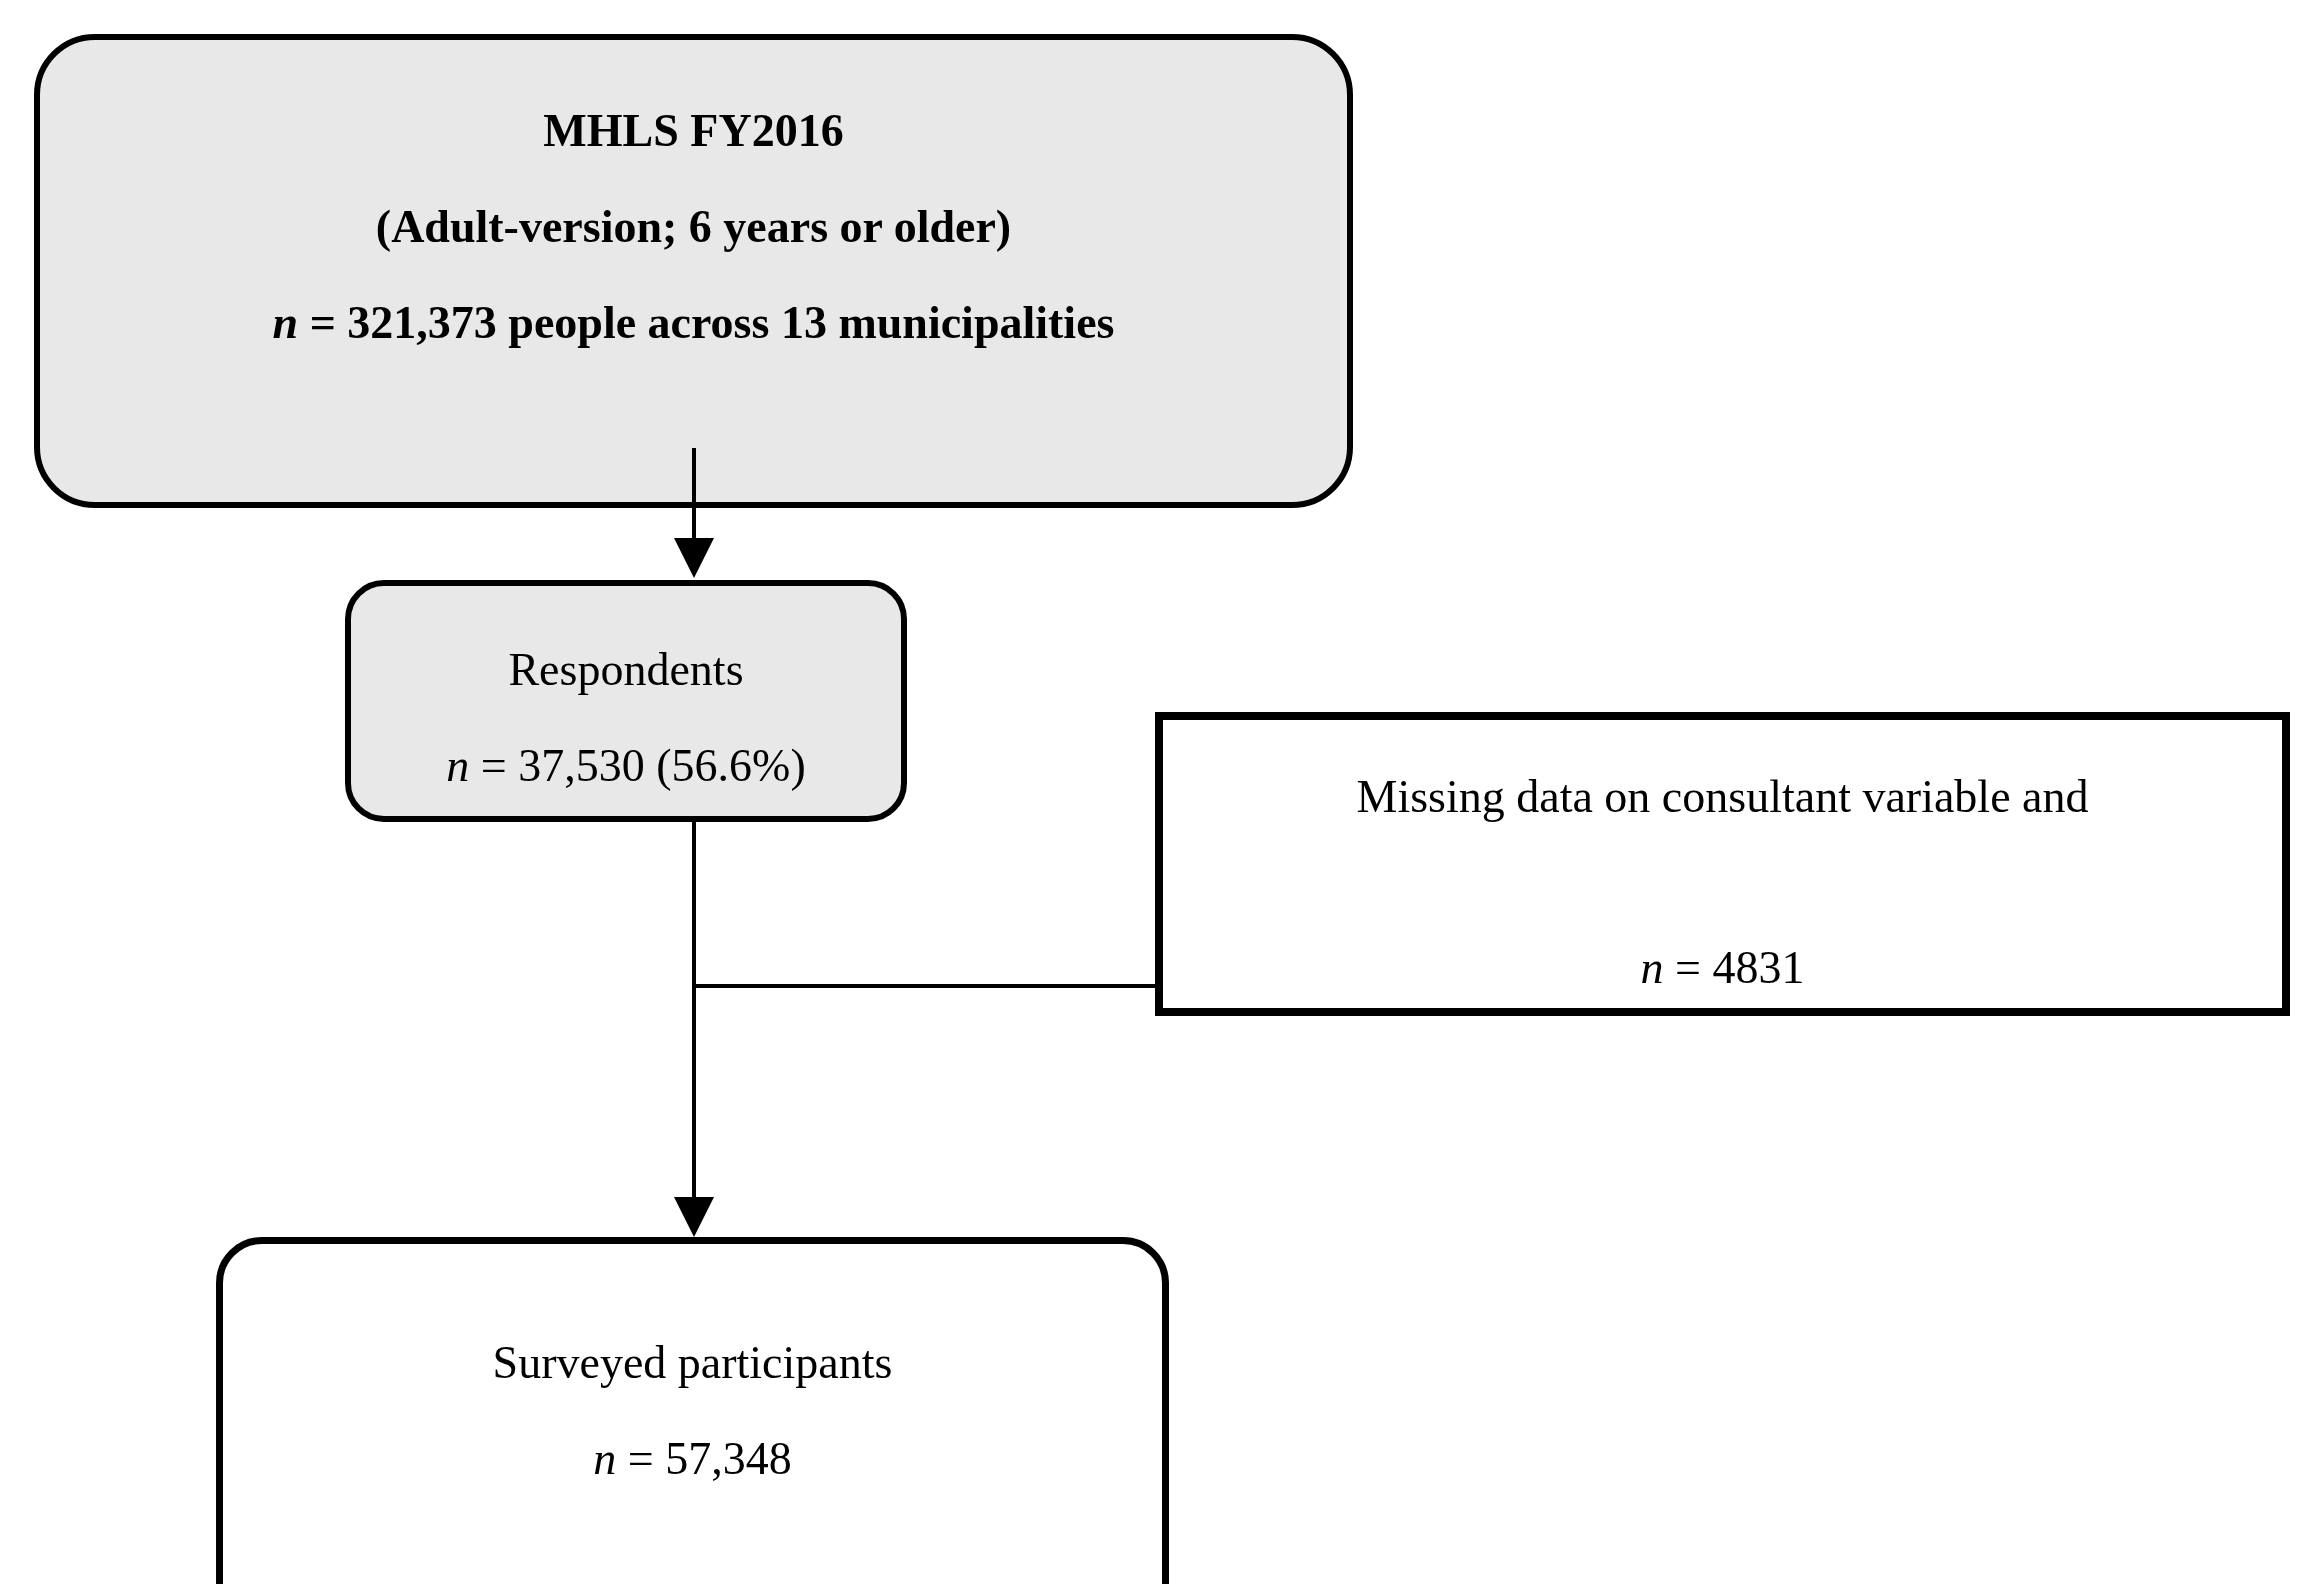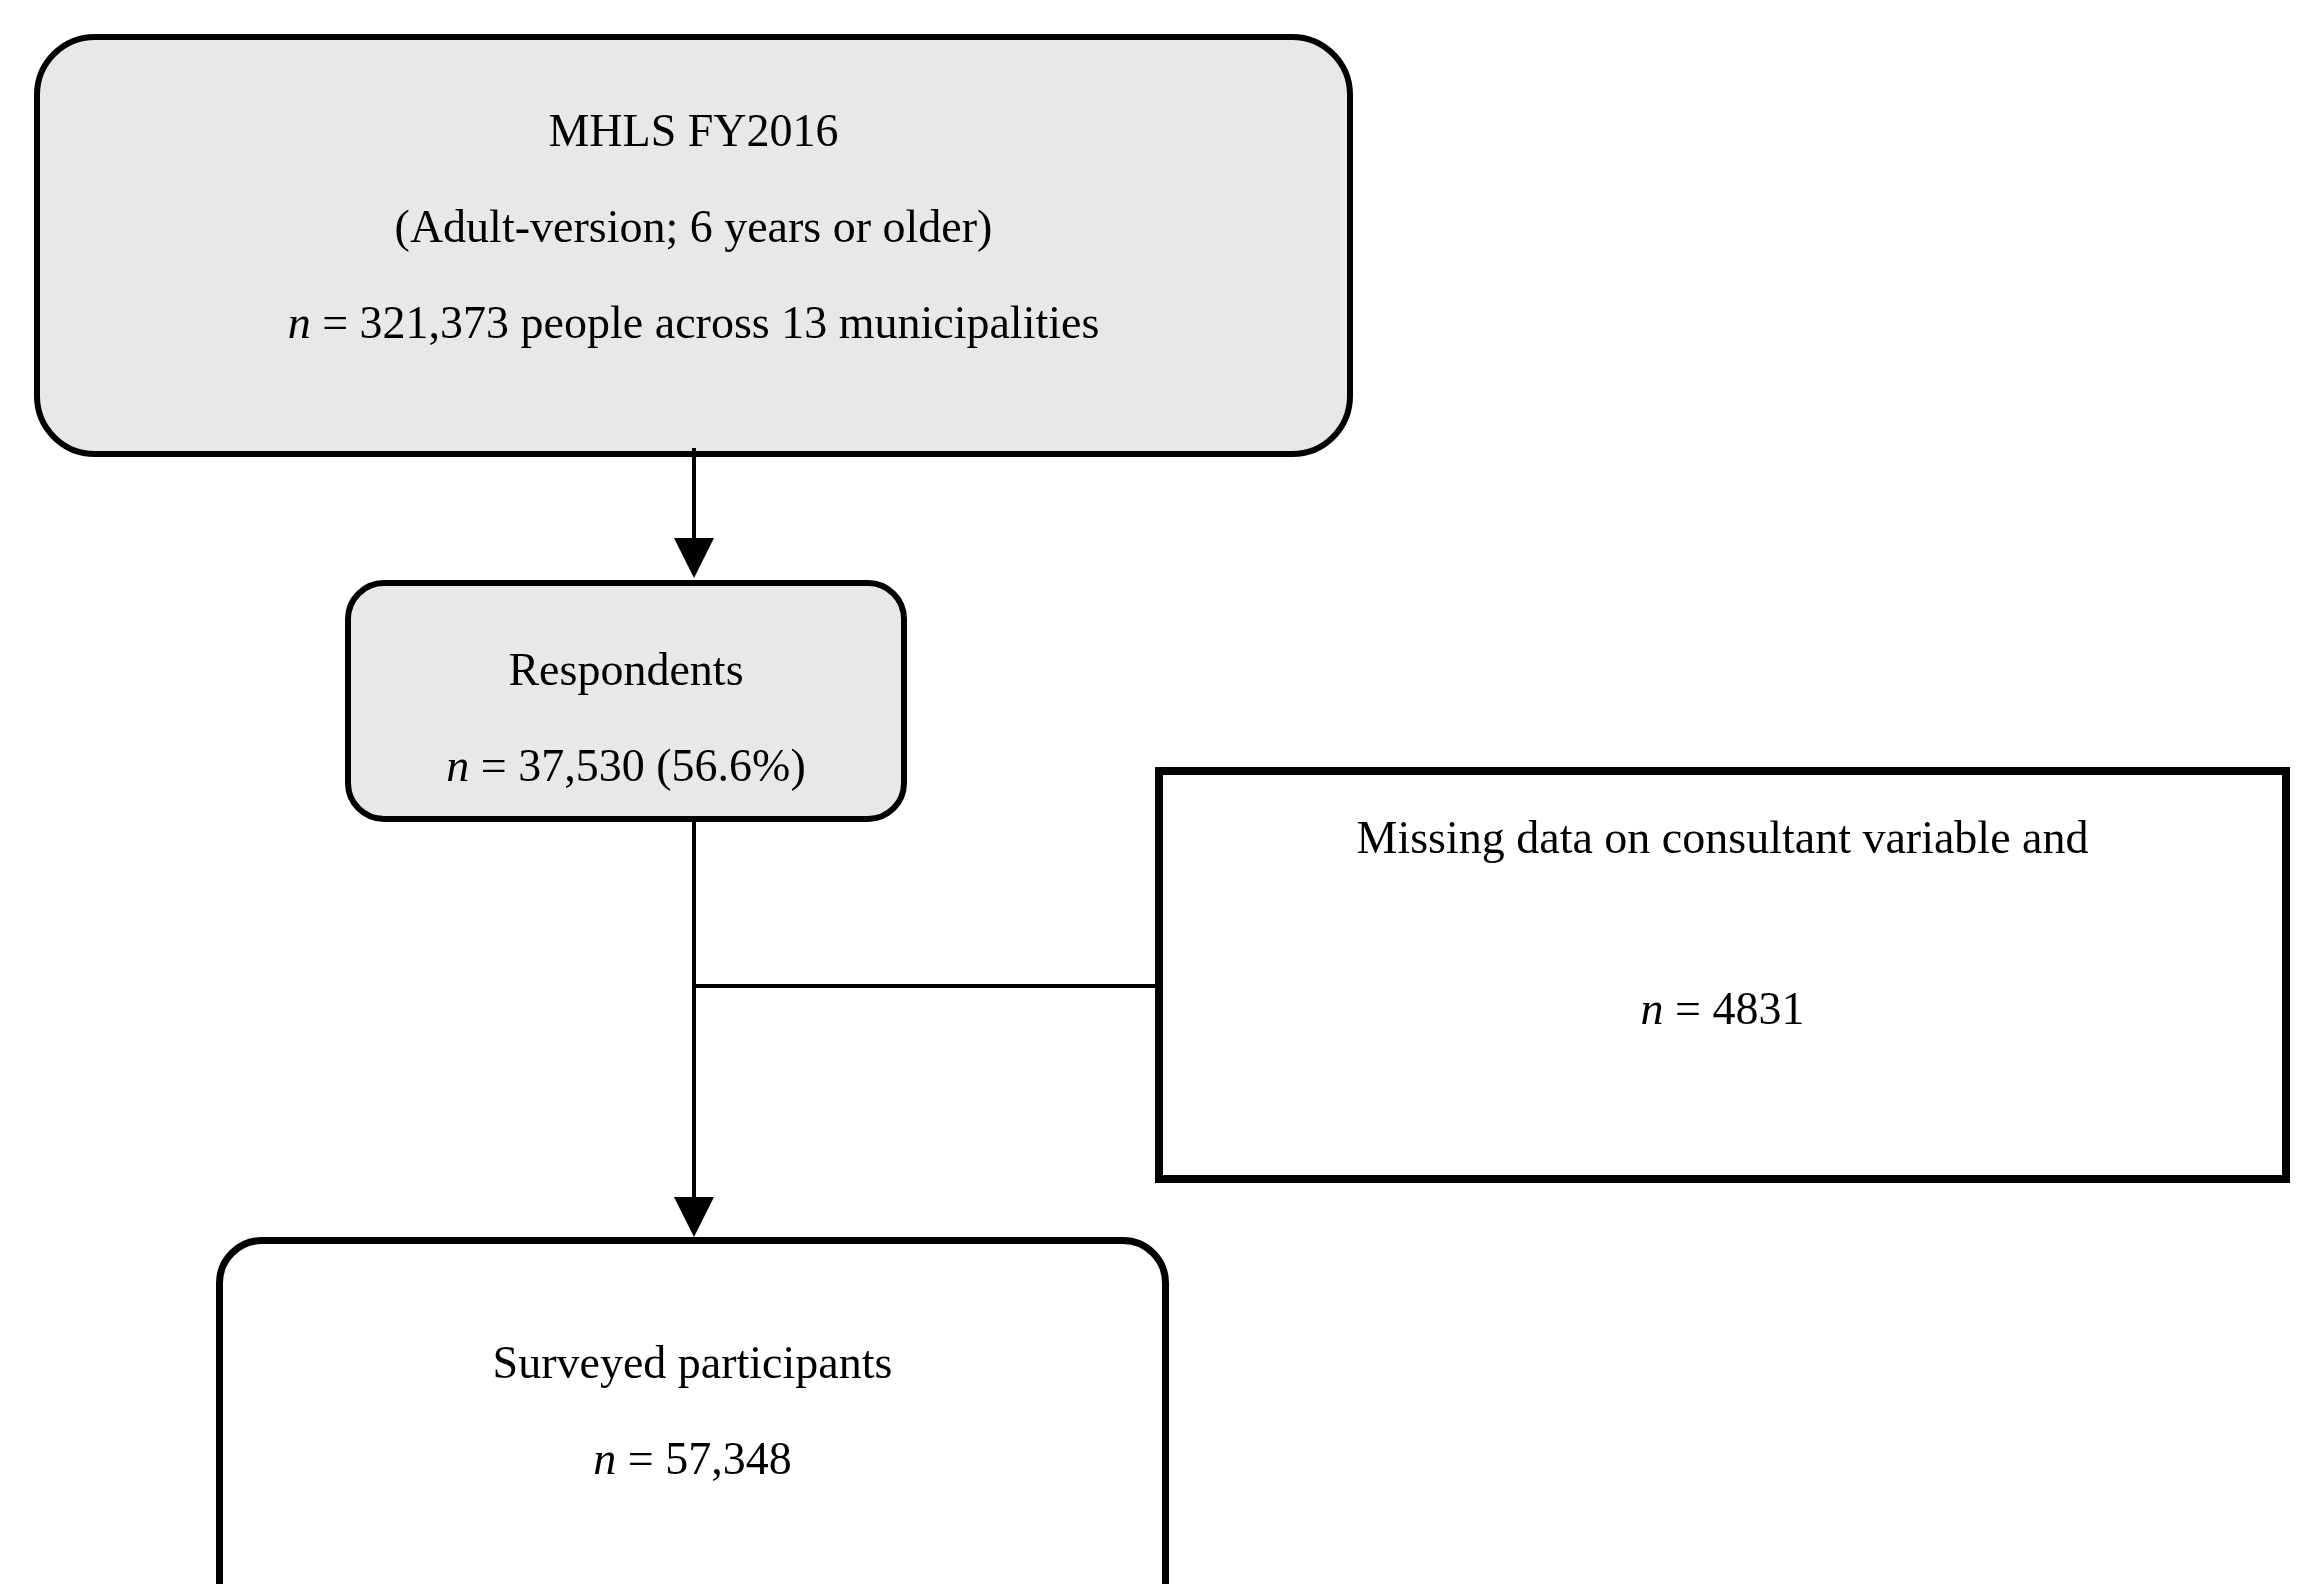--- a/index.html
+++ b/index.html
@@ -25,36 +25,37 @@
     text-align: center;
     font-size: 46px;
     line-height: 96px;
     white-space: nowrap;
   }
   .node.shaded { background: #e8e8e8; }
   .node.plain  { background: #ffffff; }
 
   .node-source {
     left: 34px; top: 34px;
-    width: 1319px; height: 423px;
+    width: 1319px; height: 474px;
     border-radius: 61px;
     padding-top: 43px;
+    font-weight: bold;
   }
   .node-respondents {
     left: 345px; top: 580px;
     width: 562px; height: 242px;
     border-radius: 39px;
     padding-top: 36px;
   }
   .node-excluded {
-    left: 1155px; top: 767px;
-    width: 1135px; height: 416px;
+    left: 1155px; top: 712px;
+    width: 1135px; height: 304px;
     border-width: 8.6px;
     border-radius: 0;
-    padding-top: 15px;
+    padding-top: 29px;
   }
   .node-surveyed {
     left: 216px; top: 1237px;
     width: 953px; height: 400px;
     border-width: 7.1px;
     border-radius: 46px;
     padding-top: 71px;
   }
   .node-excluded .stat-line { margin-top: 75px; }
 

